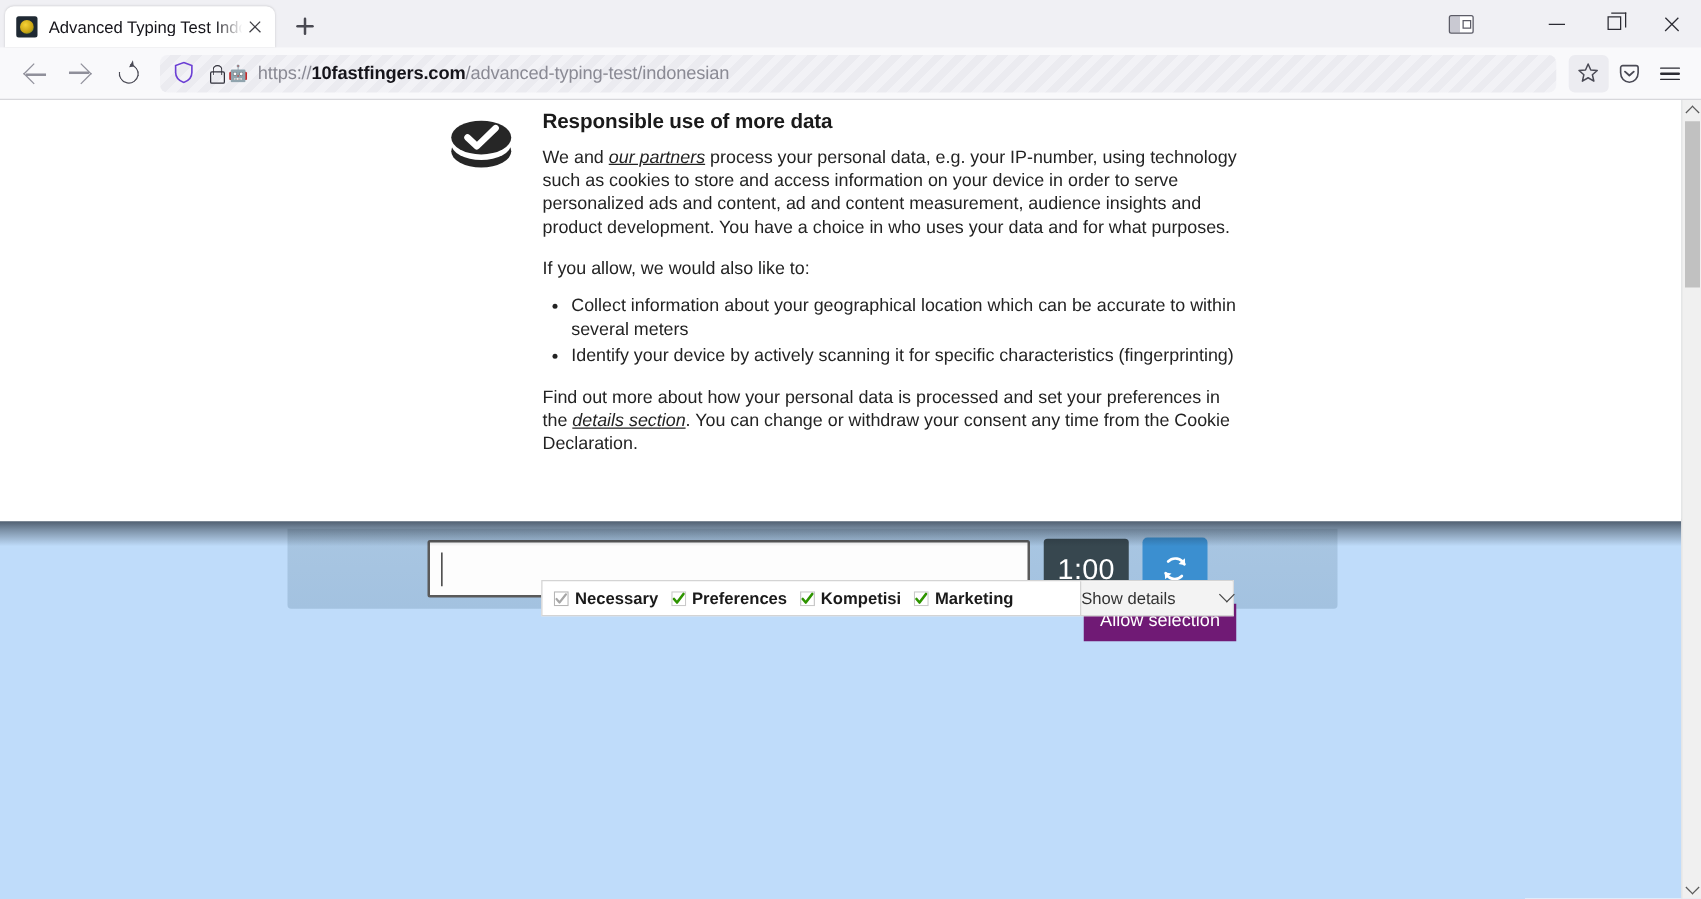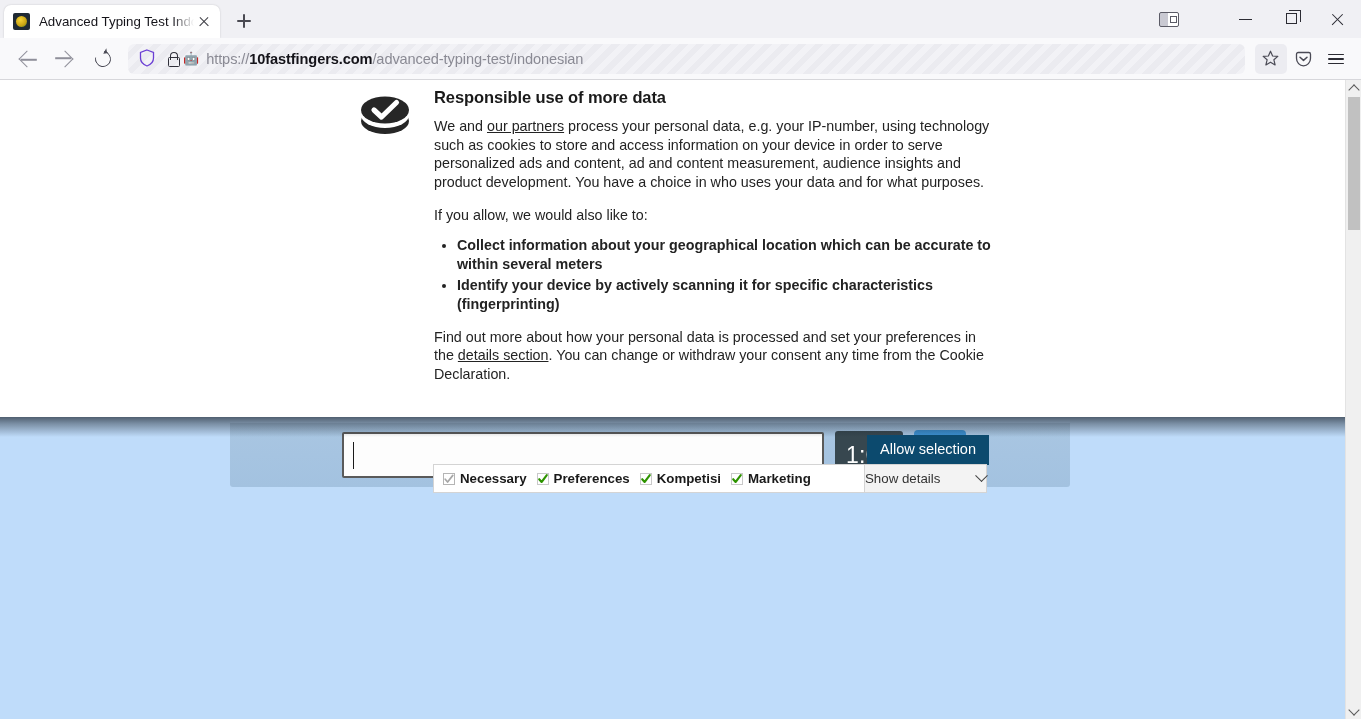--- a/index.html
+++ b/index.html
@@ -204,32 +204,33 @@
   }
   .cookie-inner {
     position: absolute; left: 358px; top: 7px; width: 640px;
     font-size: 14.3px; color: #232323; line-height: 1.32;
   }
   .cookie-logo { position: absolute; left: 0; top: 4px; width: 54px; height: 46px; }
   .cookie-body { margin-left: 76px; }
   .cookie-title { font-size: 16.5px; font-weight: bold; color: #1a1a1a; margin-bottom: 8px; letter-spacing: -0.1px; }
   .cookie-p { margin: 0 0 14px 0; }
   .cookie-p.tight { margin-bottom: 11px; }
-  .cookie-link { text-decoration: underline; color: #232323; }
-  .cookie-ul { margin: 0 0 14px 0; padding-left: 23px; font-weight: bold; }
+  .cookie-link { text-decoration: underline; color: #232323; font-style: italic; }
+  .cookie-ul { margin: 0 0 14px 0; padding-left: 23px; }
   .cookie-ul li { margin-bottom: 2px; }
 
   .cookie-actions {
     position: absolute; left: 433px; top: 355px; width: 556px;
     display: flex; justify-content: flex-end; gap: 9px;
   }
   .cbtn {
-    background: #0c4a6e; color: #ffffff; border: none;
+    background: #701a75; color: #ffffff; border: none;
     font-size: 14.5px; font-family: inherit; padding: 6px 13px 7px 13px; cursor: pointer;
     line-height: 1.15;
+    margin-top: 48px;
   }
   .cookie-prefs {
     position: absolute; left: 433px; top: 384px; width: 554px; height: 29px;
     border: 1px solid #d4d4d4; background: #ffffff; display: flex; align-items: stretch;
   }
   .prefs-list { flex: 1; display: flex; align-items: center; gap: 10px; padding-left: 9px; }
   .pref { display: flex; align-items: center; gap: 5px; font-size: 13.3px; font-weight: bold; color: #1a1a1a; }
   .chk { width: 12px; height: 12px; position: relative; flex: 0 0 12px; }
   .chk svg { display: block; }
   .show-details {

